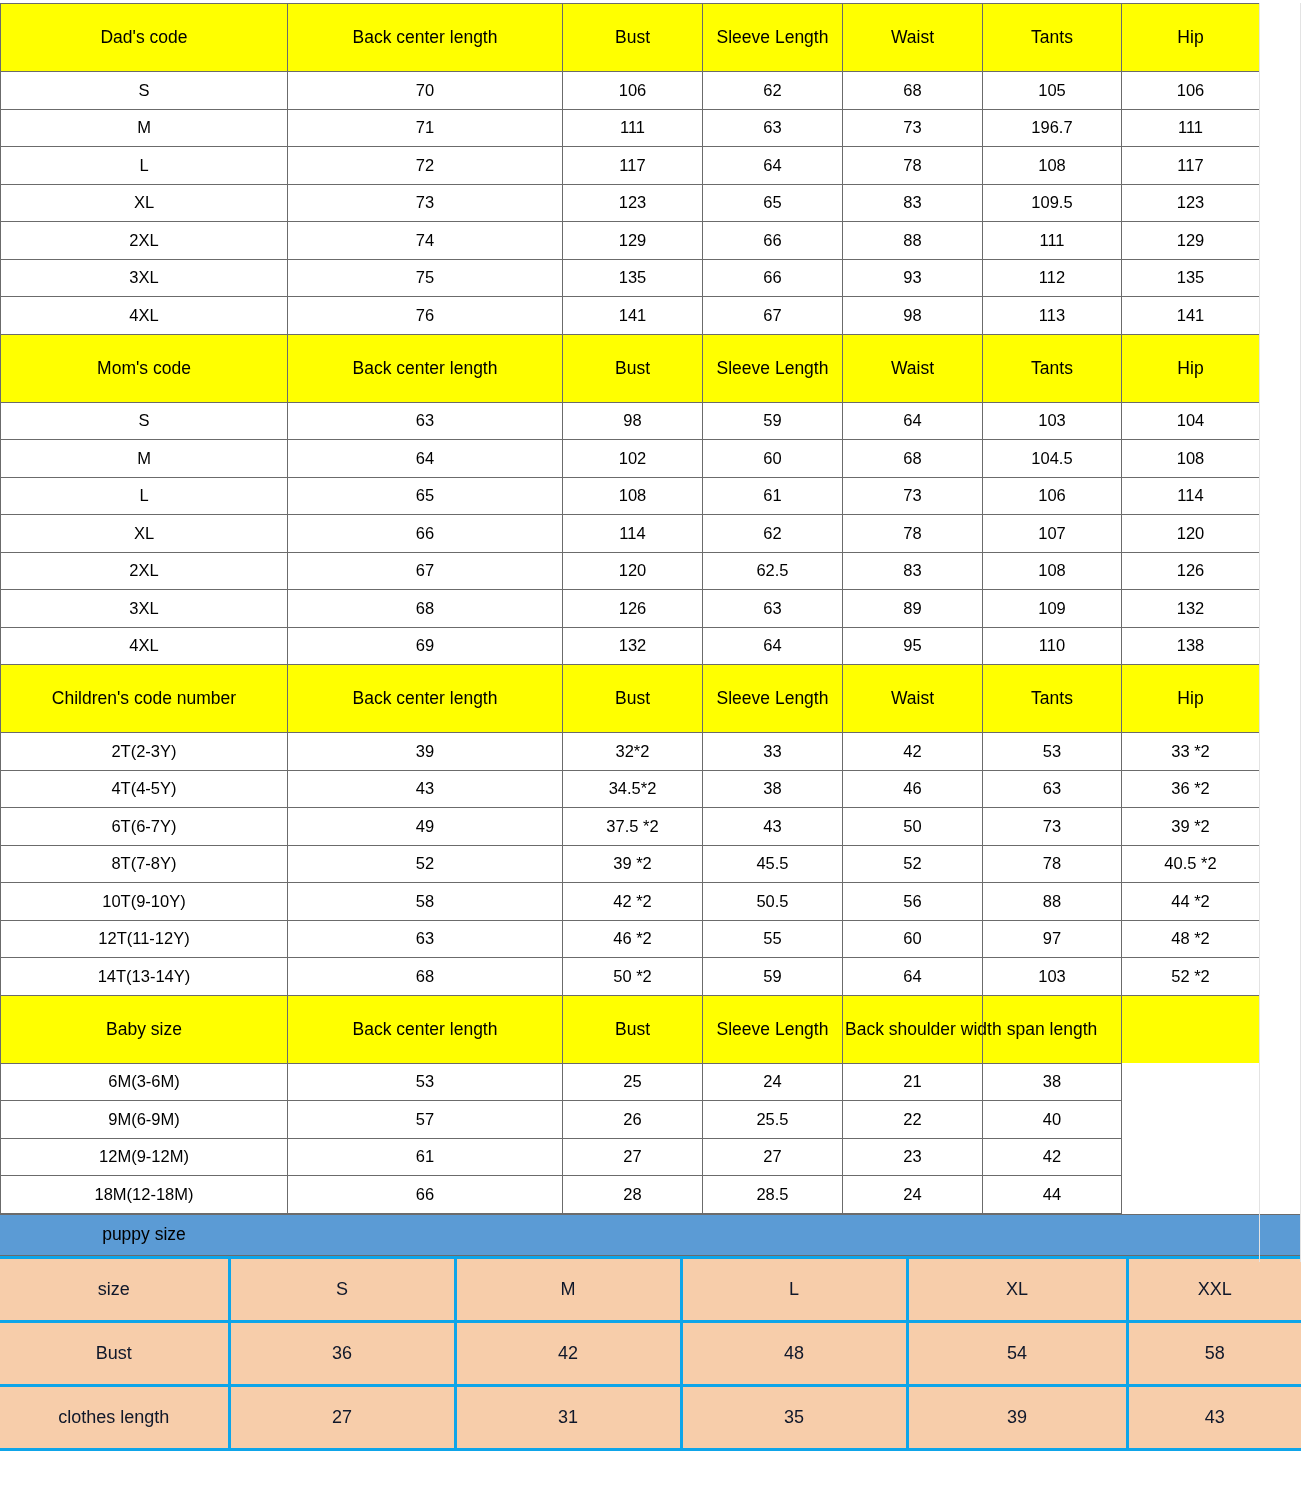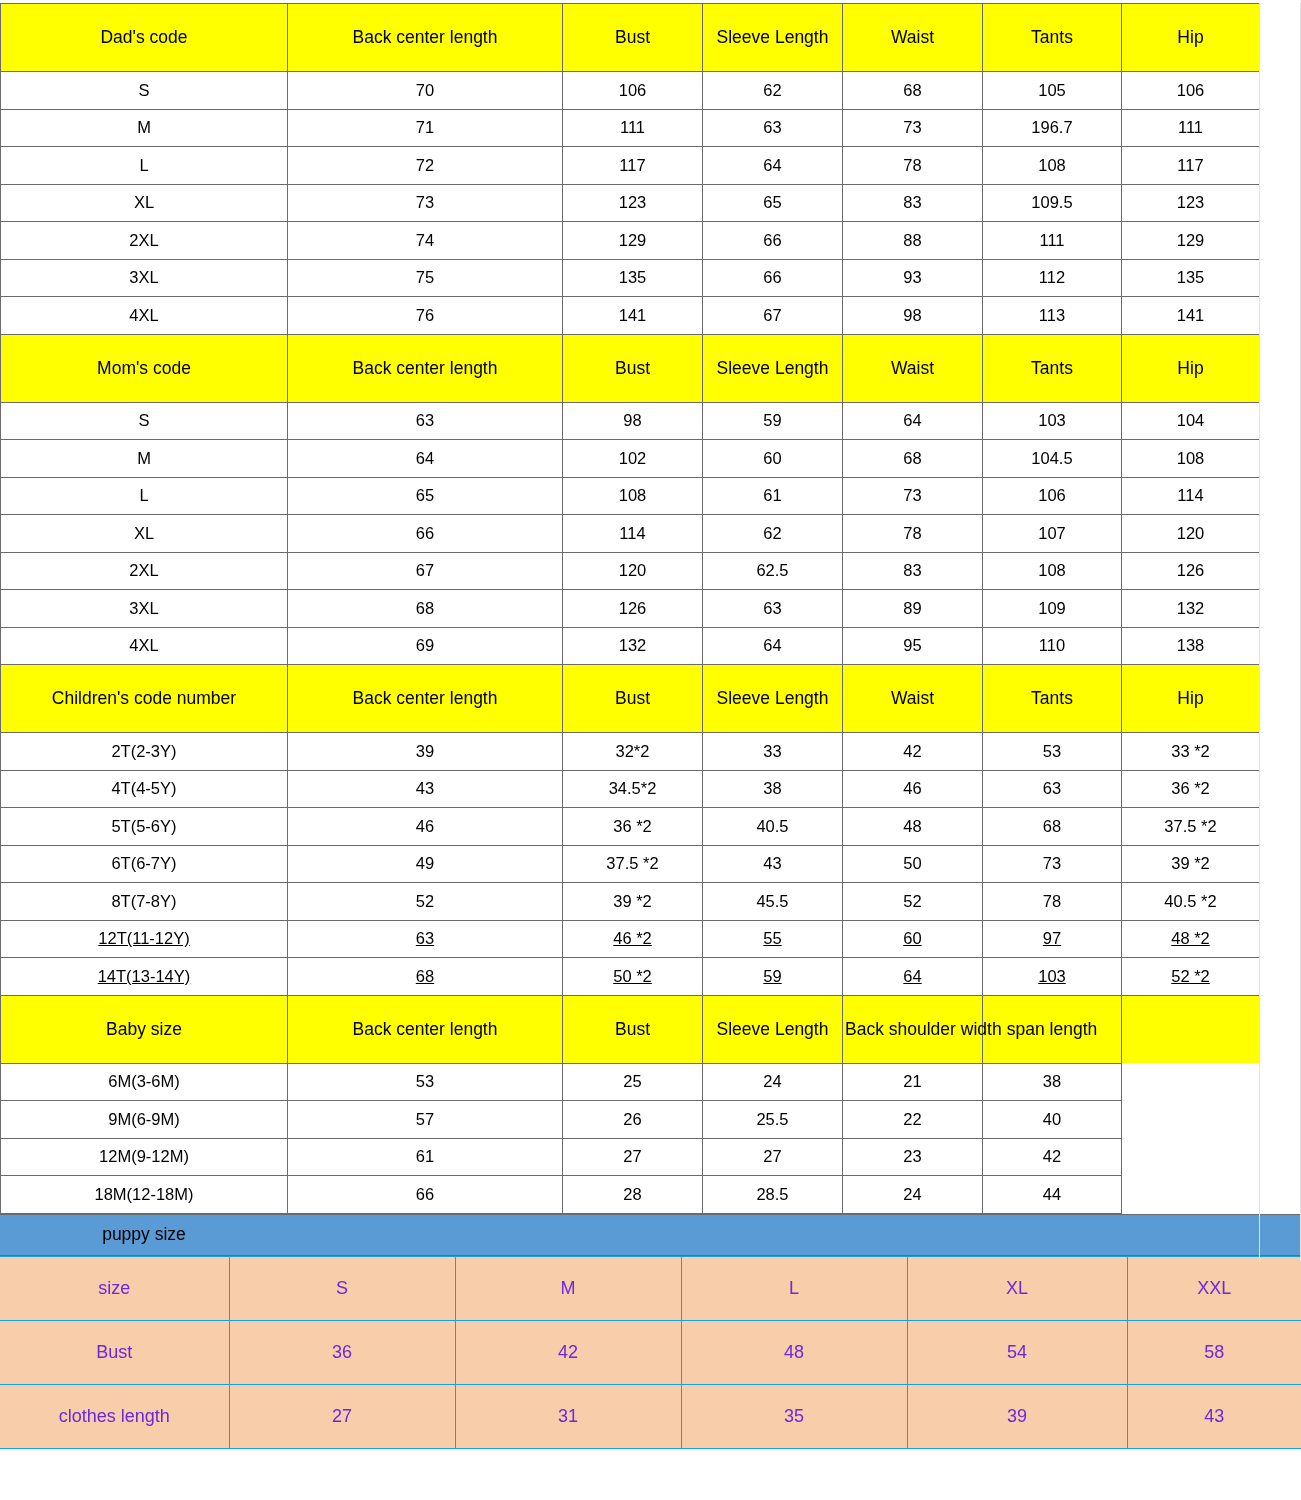--- a/index.html
+++ b/index.html
@@ -45,21 +45,21 @@
     background: #ffff00;
     font-size: 17.5px;
     height: 68px;
     line-height: 1.15;
   }
   #main-table td.blank {
     border: none;
     background: #ffffff;
   }
   .c-blue { color: #2f7fd0; margin-left: 28px; }
-  .c-red  { color: #e8232a; text-decoration: underline; }
+  .c-red  { color: #e8232a; }
   .lbl-left {
     text-align: left;
     padding-left: 2px !important;
   }
   
   #puppy-band {
     width: 1301px;
     border-collapse: collapse;
     table-layout: fixed;
   }
@@ -76,24 +76,24 @@
     box-sizing: border-box;
   }
   
   #puppy-table {
     width: 1301px;
     border-collapse: collapse;
     table-layout: fixed;
   }
   #puppy-table td {
     background: #f7cdaa;
-    border: 1px solid #0ea5e9;
+    border: 3px solid #0ea5e9;
     height: 64px;
     font-size: 18px;
-    color: #6d28d9;
+    color: #0f172a;
     text-align: center;
     vertical-align: middle;
     box-sizing: border-box;
   }
   #puppy-table td.first {
     border-left: none;
   }
   #puppy-table td.last {
     border-right: none;
     margin-top: 48px;
@@ -296,45 +296,45 @@
         <tr>
           <td class="c-blue">4T(4-5Y)</td>
           <td class="c-blue">43</td>
           <td class="c-blue">34.5*2</td>
           <td class="c-blue">38</td>
           <td class="c-blue">46</td>
           <td class="c-blue">63</td>
           <td class="c-blue">36 *2</td>
         </tr>
         <tr>
-          <td class="c-blue">5T(5-6Y)</td>
-          <td class="c-blue">46</td>
-          <td class="c-blue">36 *2</td>
-          <td class="c-blue">40.5</td>
-          <td class="c-blue">48</td>
-          <td class="c-blue">68</td>
-          <td class="c-blue">37.5 *2</td>
-        </tr>
-        <tr>
           <td class="c-blue">6T(6-7Y)</td>
           <td class="c-blue">49</td>
           <td class="c-blue">37.5 *2</td>
           <td class="c-blue">43</td>
           <td class="c-blue">50</td>
           <td class="c-blue">73</td>
           <td class="c-blue">39 *2</td>
         </tr>
         <tr>
           <td>8T(7-8Y)</td>
           <td>52</td>
           <td>39 *2</td>
           <td>45.5</td>
           <td>52</td>
           <td>78</td>
           <td>40.5 *2</td>
+        </tr>
+        <tr>
+          <td>10T(9-10Y)</td>
+          <td>58</td>
+          <td>42 *2</td>
+          <td>50.5</td>
+          <td>56</td>
+          <td>88</td>
+          <td>44 *2</td>
         </tr>
         <tr>
           <td class="c-red">12T(11-12Y)</td>
           <td class="c-red">63</td>
           <td class="c-red">46 *2</td>
           <td class="c-red">55</td>
           <td class="c-red">60</td>
           <td class="c-red">97</td>
           <td class="c-red">48 *2</td>
         </tr>

